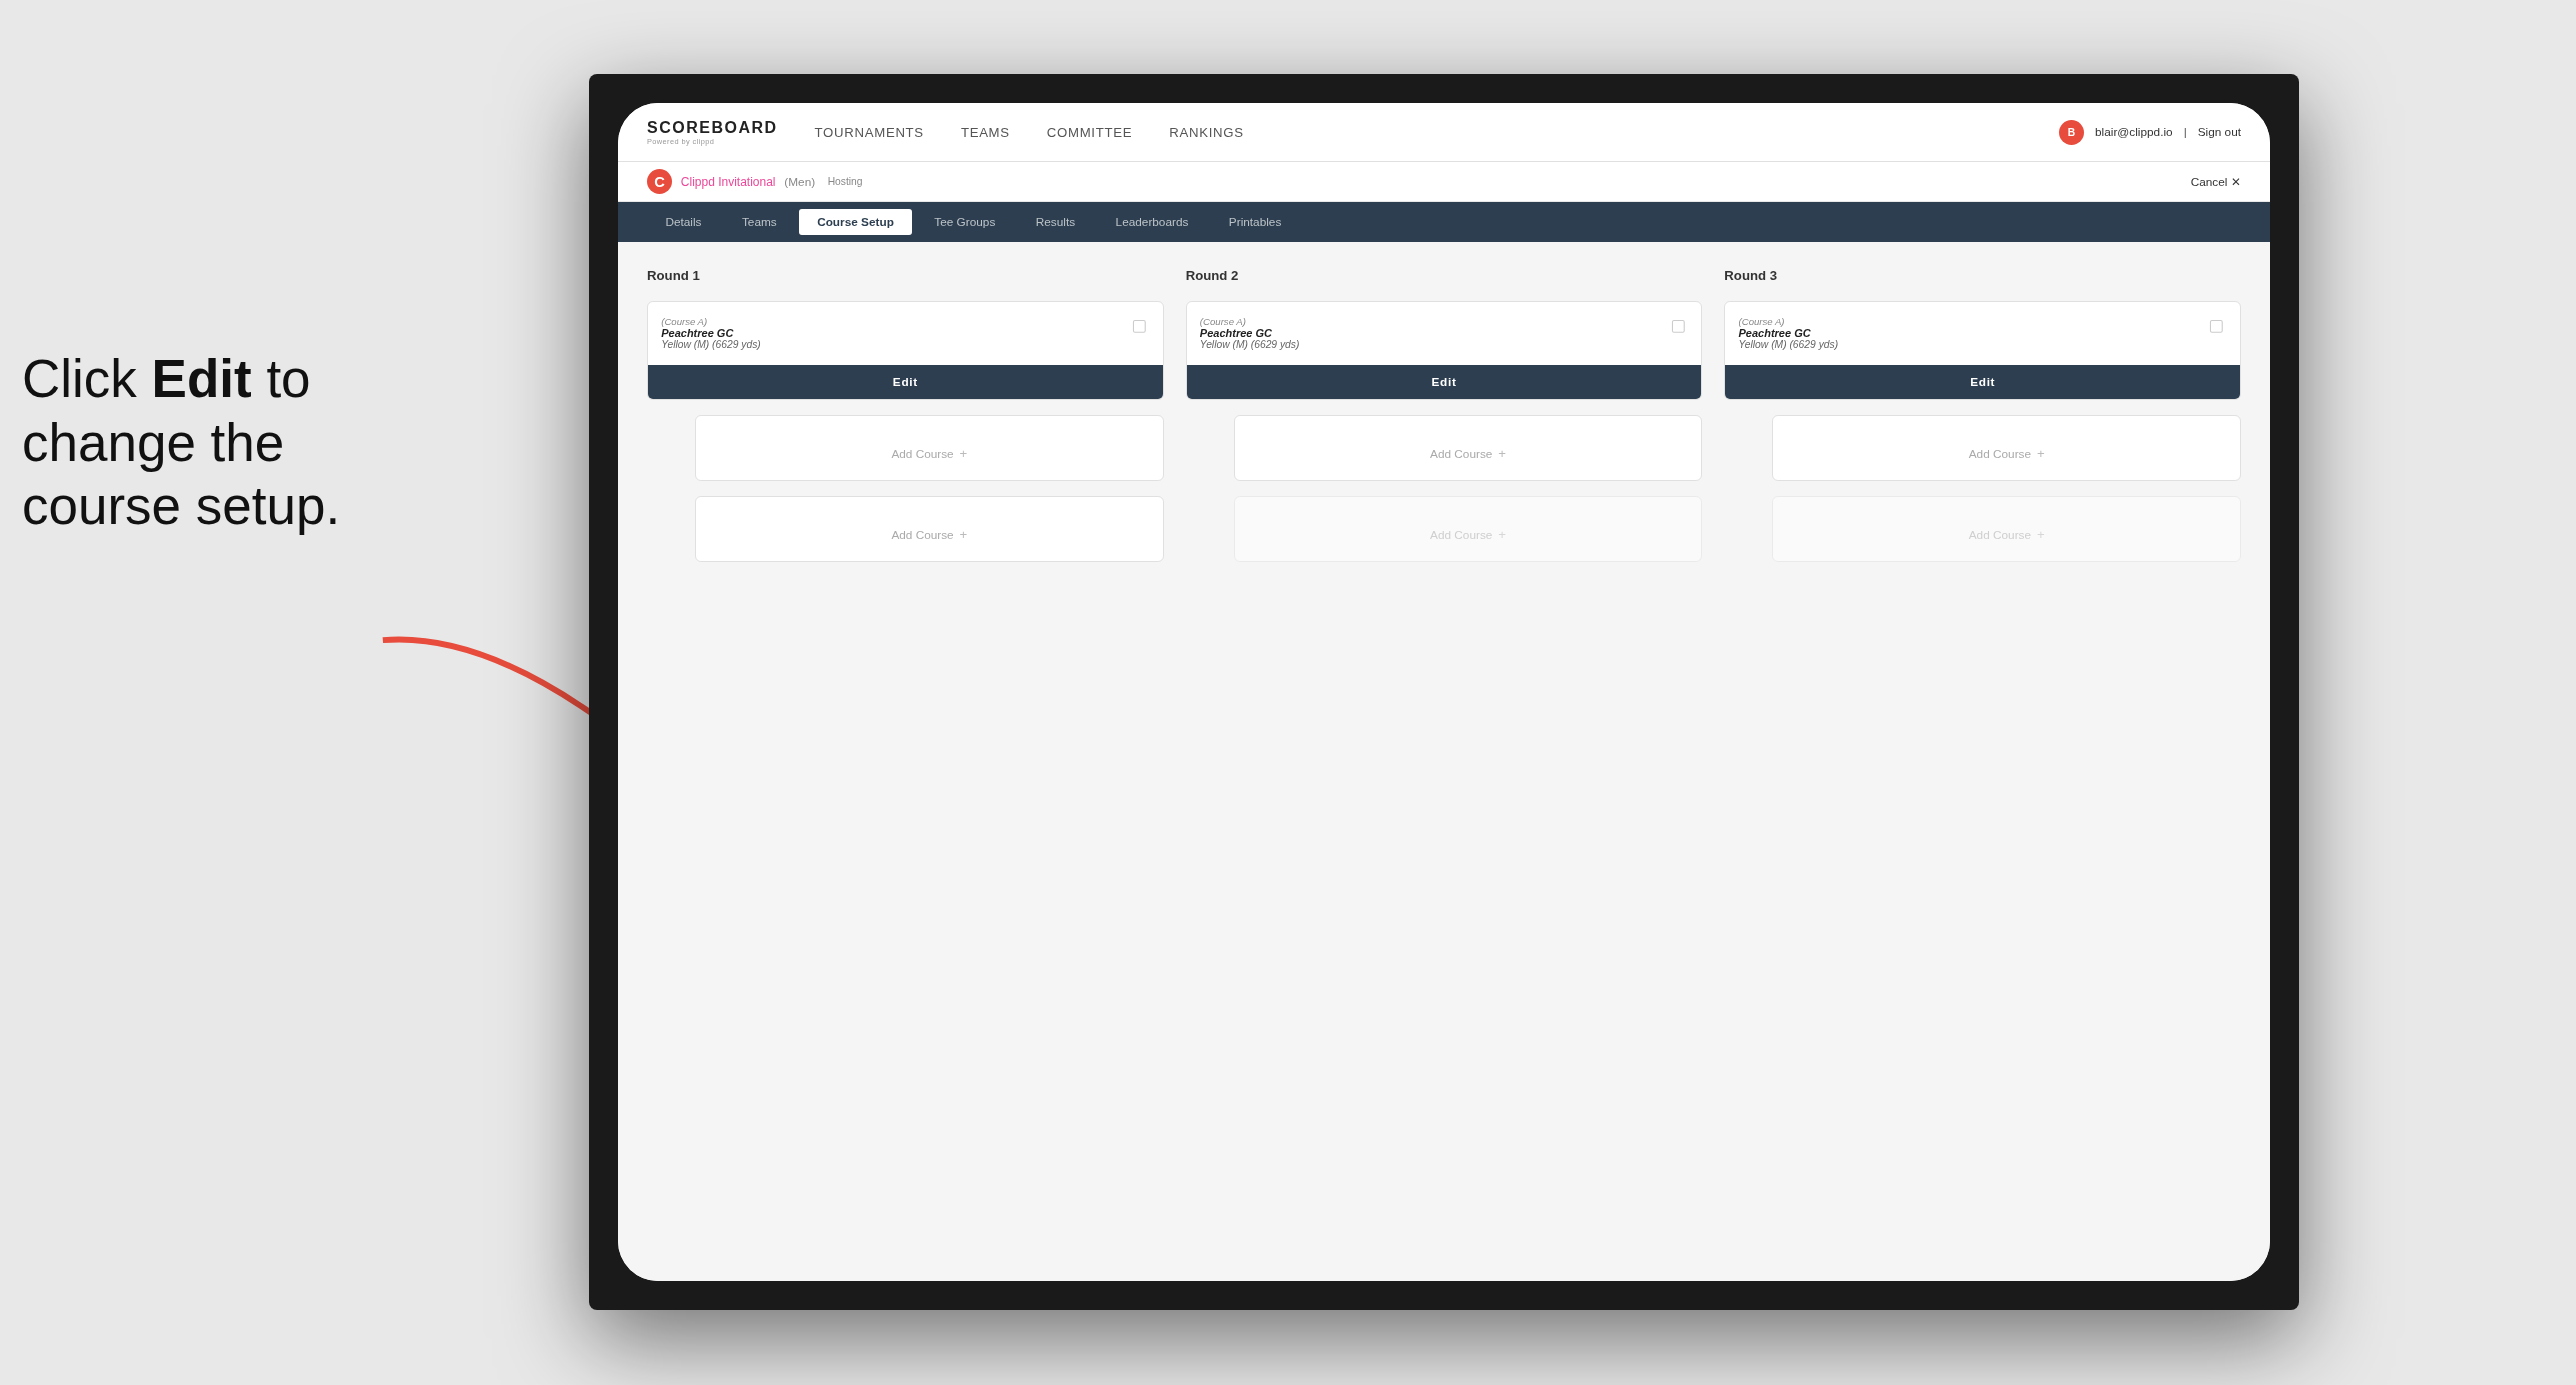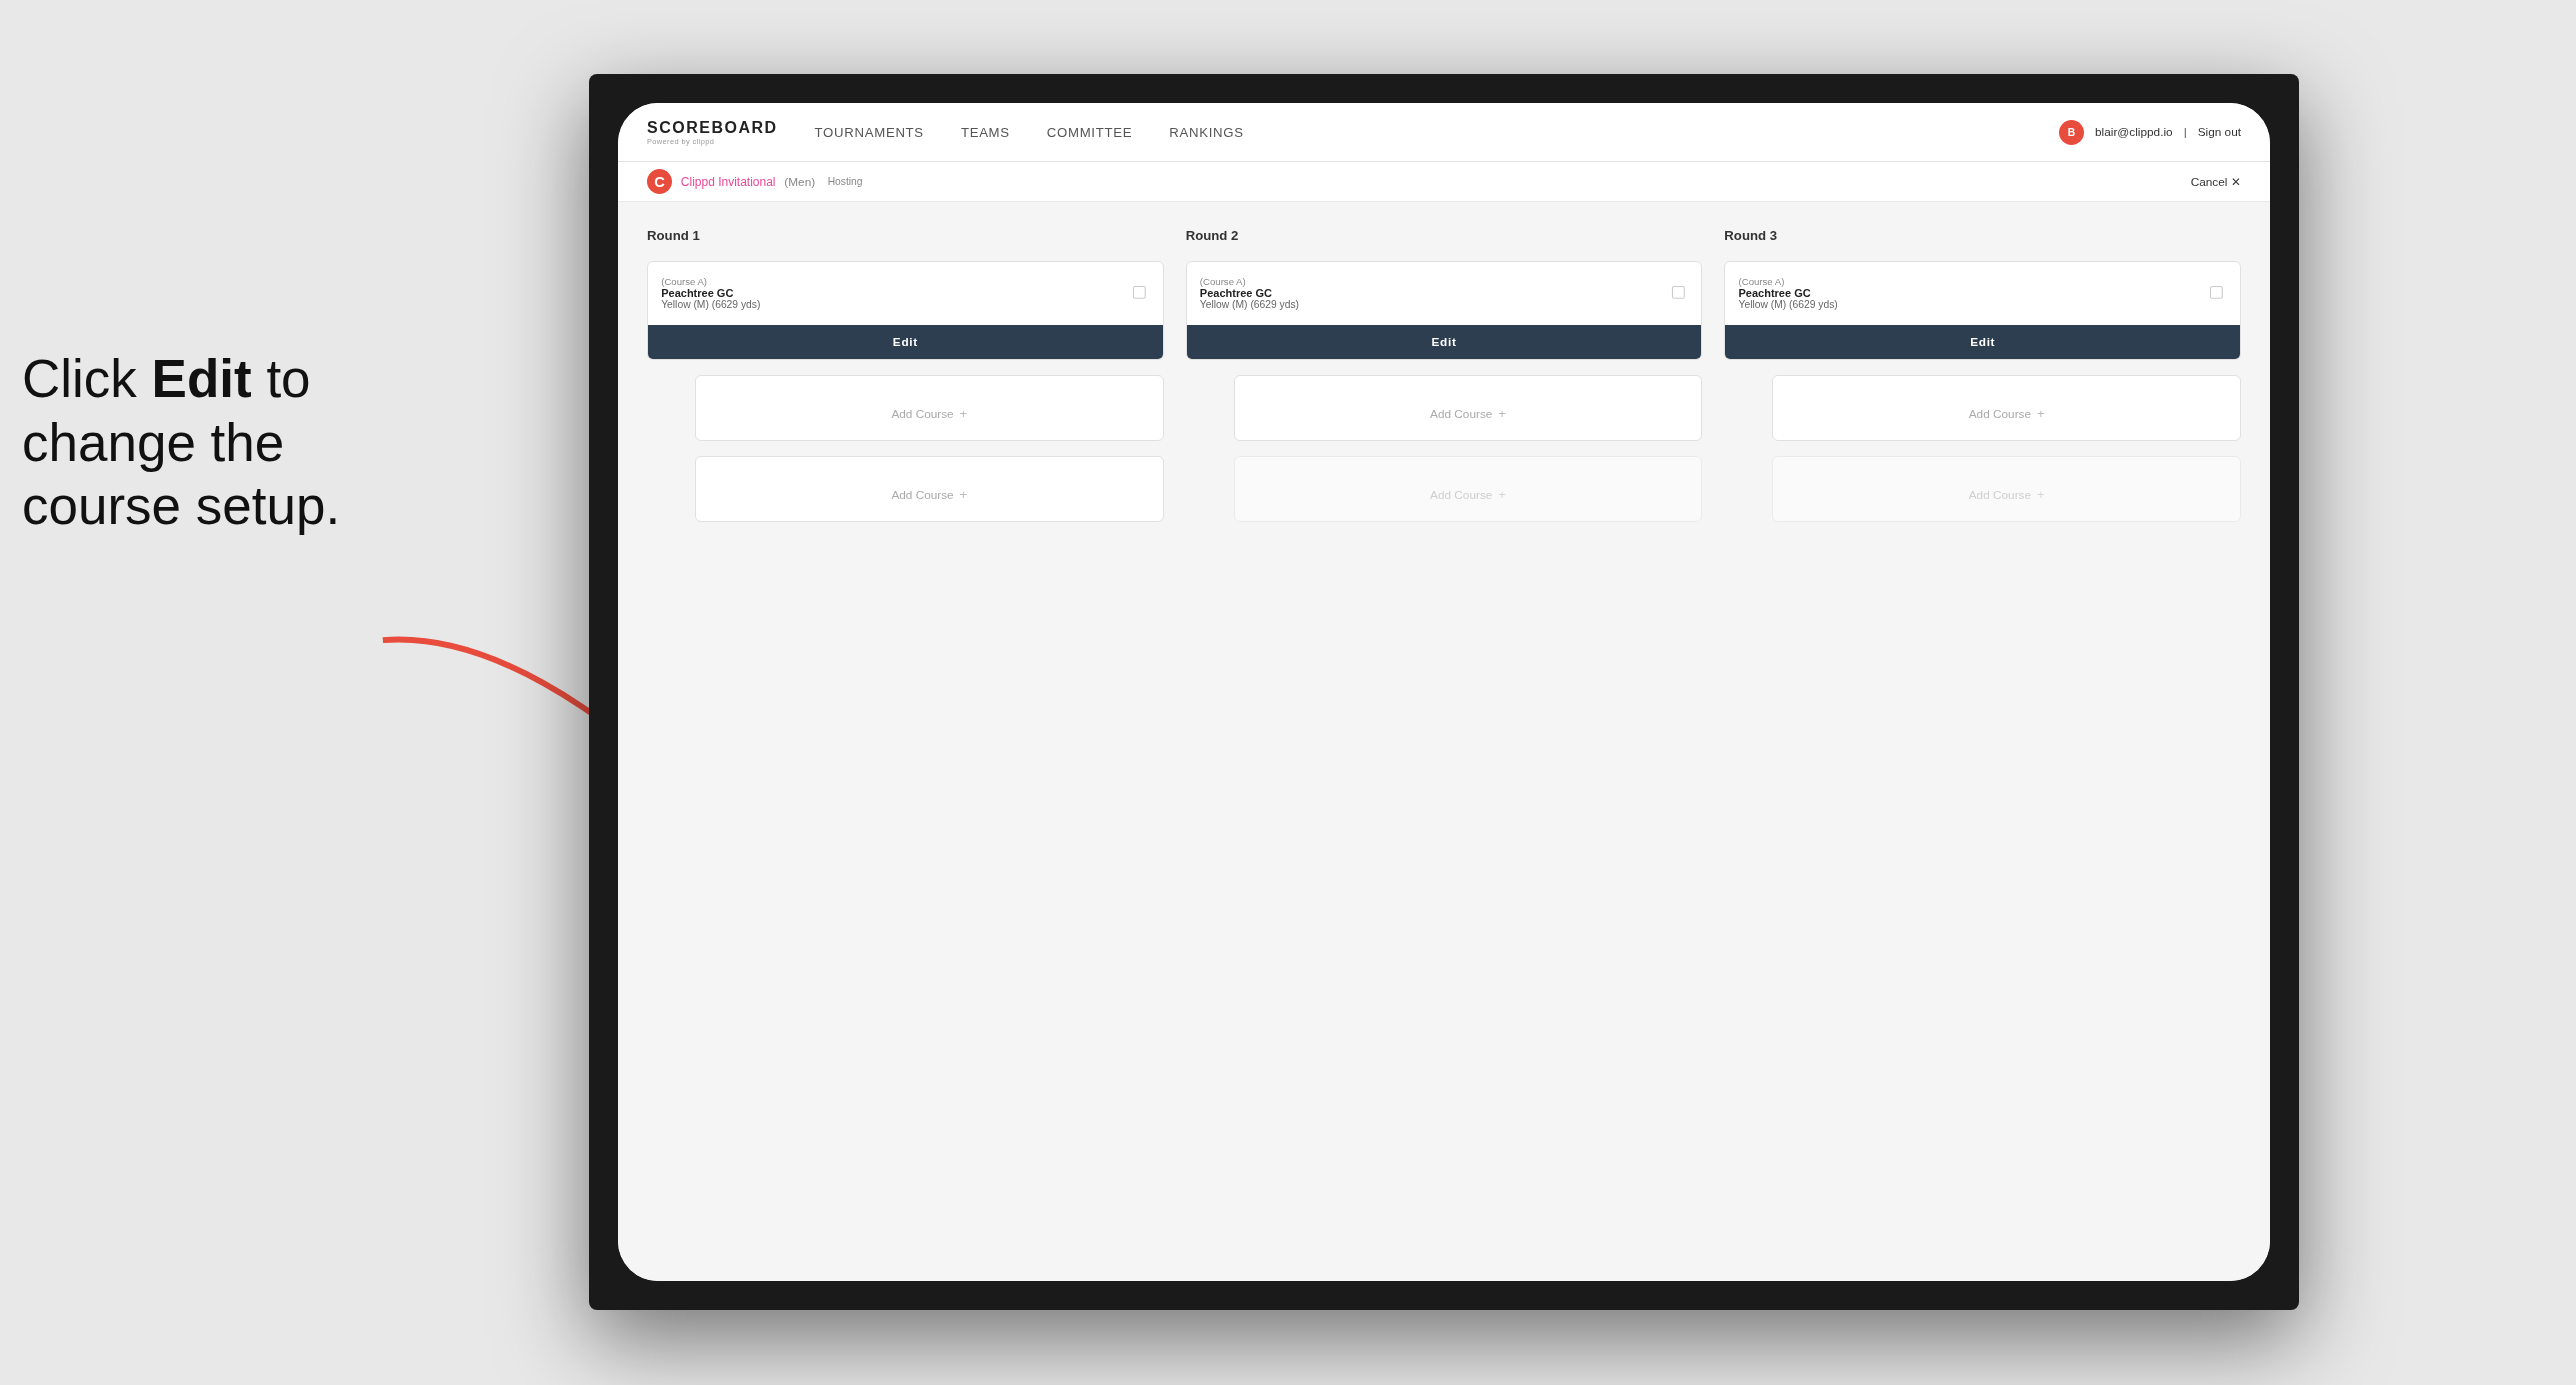--- a/index.html
+++ b/index.html
@@ -236,22 +236,23 @@
       background: #fff;
       border: 0.7px solid #e0e0e0;
       border-radius: 5.9px;
       padding: 13.2px 13.2px 0 13.2px;
       overflow: hidden;
     }
 
     .course-card-header {
       display: flex;
       justify-content: space-between;
-      align-items: center;
+      align-items: flex-start;
       margin-bottom: 15px;
+      font-style: italic;
     }
 
     .course-label {
       font-size: 9.6px;
       color: #888;
     }
 
     .course-name {
       font-size: 11px;
       font-weight: 700;
@@ -376,20 +377,29 @@
         <span class="tournament-name">Clippd Invitational</span>
         <span class="tournament-gender">(Men)</span>
         <span class="hosting-badge">Hosting</span>
       </div>
       <div class="cancel-btn">
         <span>Cancel</span>
         <span>✕</span>
       </div>
     </div>
 
+    <div class="tabs-bar">
+      <div class="tab">Details</div>
+      <div class="tab">Teams</div>
+      <div class="tab active">Course Setup</div>
+      <div class="tab">Tee Groups</div>
+      <div class="tab">Results</div>
+      <div class="tab">Leaderboards</div>
+      <div class="tab">Printables</div>
+    </div>
 
     <div class="main-content">
       <div class="rounds-grid">
 
         <div class="round-column">
           <div class="round-title">Round 1</div>
 
           <div class="course-card">
             <div class="course-card-header">
               <div>

